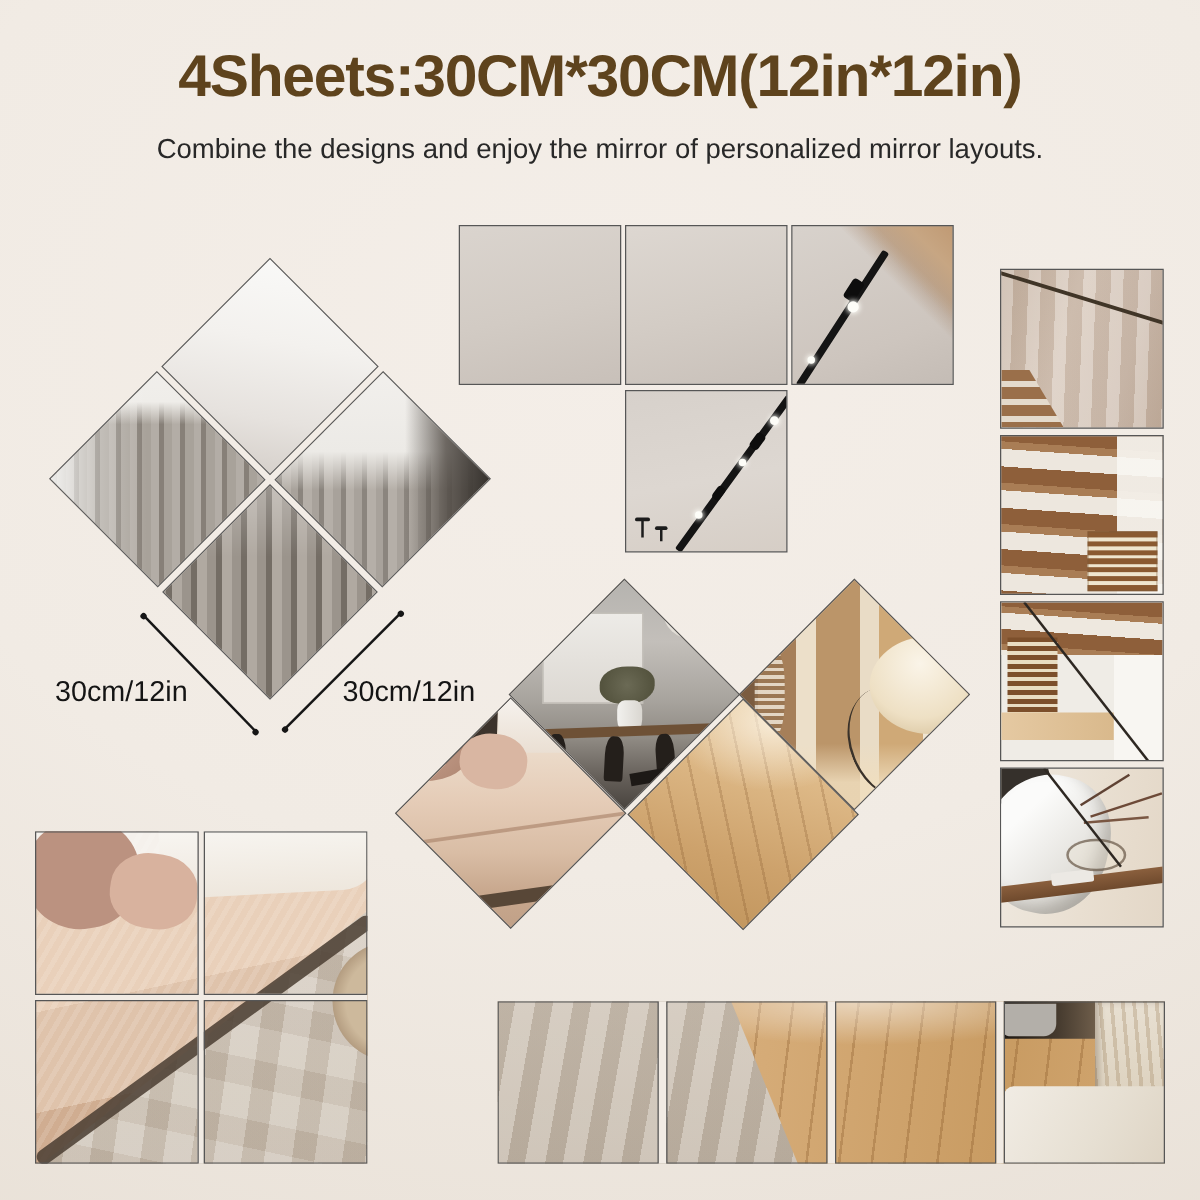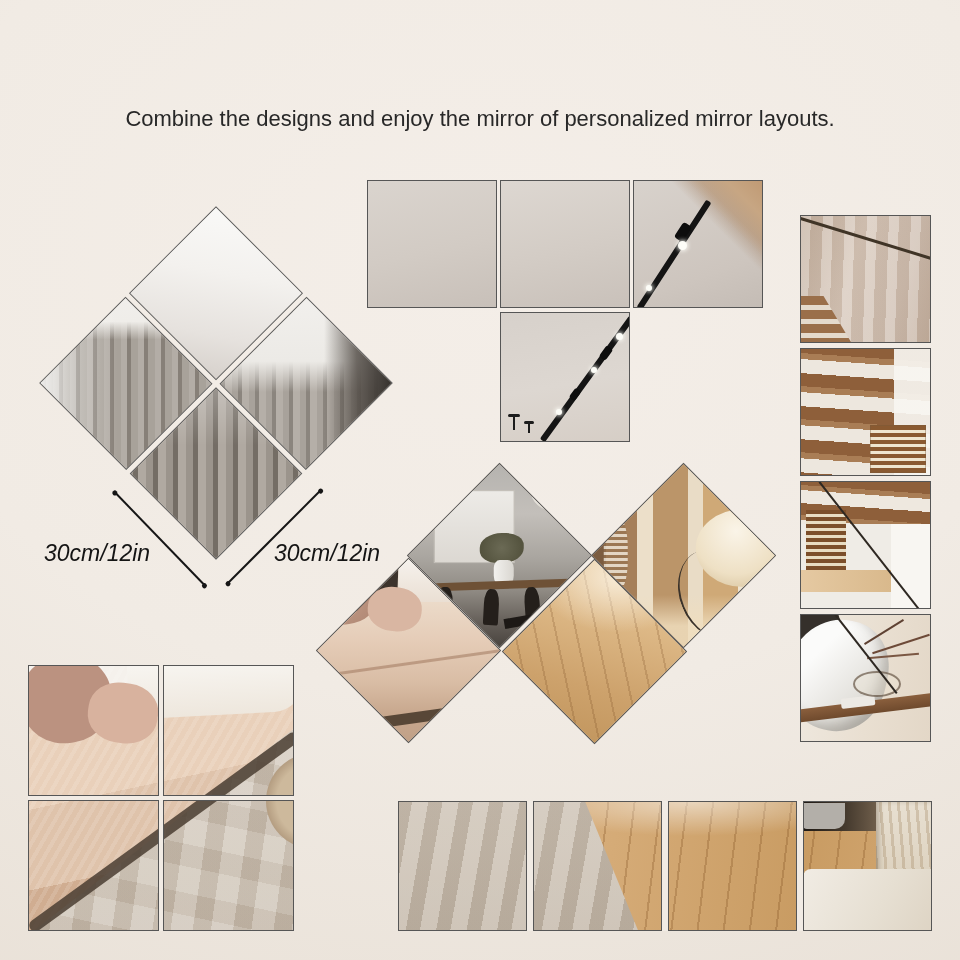--- a/index.html
+++ b/index.html
@@ -64,21 +64,21 @@
       repeating-linear-gradient(90deg,#a8a29b 0 6px,#8b857e 6px 10px,#b5afa8 10px 17px);}
   .phA{background:
       linear-gradient(90deg,rgba(253,253,252,.95) 0%,rgba(253,253,252,.35) 22%,rgba(253,253,252,0) 45%),
       linear-gradient(180deg,#f1efec 0%,#efede9 16%,rgba(241,239,236,0) 26%),
       repeating-linear-gradient(90deg,#b3ada6 0 6px,#878078 6px 10px,#a8a29a 10px 17px);}
   .phC{background:
       linear-gradient(180deg,rgba(255,255,255,.3) 0%,rgba(255,255,255,0) 35%),
       repeating-linear-gradient(90deg,#9b948c 0 7px,#746d65 7px 12px,#b0a9a1 12px 20px);}
 
   
-  .dim{position:absolute;font-size:23px;color:var(--label-text);white-space:nowrap;font-style:italic;}
+  .dim{position:absolute;font-size:23px;color:var(--label-text);white-space:nowrap;}
   .dim-left{left:44px;top:540px;}
   .dim-right{left:274px;top:540px;}
   .dim-arrow{position:absolute;height:2px;background:#161616;}
   .dim-arrow::before,.dim-arrow::after{content:'';position:absolute;width:5px;height:5px;
     border-radius:50%;background:#161616;top:-1.5px;}
   .dim-arrow::before{left:-2px;} .dim-arrow::after{right:-2px;}
   .ar-left{left:95px;top:538px;width:130px;transform:rotate(46deg);}
   .ar-right{left:208px;top:536px;width:132px;transform:rotate(-45deg);}
 
   
@@ -224,20 +224,21 @@
   .bgap{position:absolute;top:0;width:6px;height:100%;background:var(--background);}
   .bg1{left:129px;} .bg2{left:264px;} .bg3{left:399px;}
   .bf{position:absolute;top:0;height:130px;width:129px;border:1px solid var(--tile-border);pointer-events:none;}
   .bf1{left:0;} .bf2{left:135px;} .bf3{left:270px;} .bf4{left:405px;}
 </style>
 </head>
 <body>
 
 <div class="canvas">
 
+  <div class="title">4Sheets:30CM*30CM(12in*12in)</div>
   <div class="subtitle">Combine the designs and enjoy the mirror of personalized mirror layouts.</div>
 
   <div class="tile t1"></div>
   <div class="tile t2"></div>
   <div class="tile t3">
     <i class="track tr3"></i>
     <i class="spot sp3"></i>
     <i class="ldot d3a"></i>
     <i class="ldot d3b"></i>
   </div>

